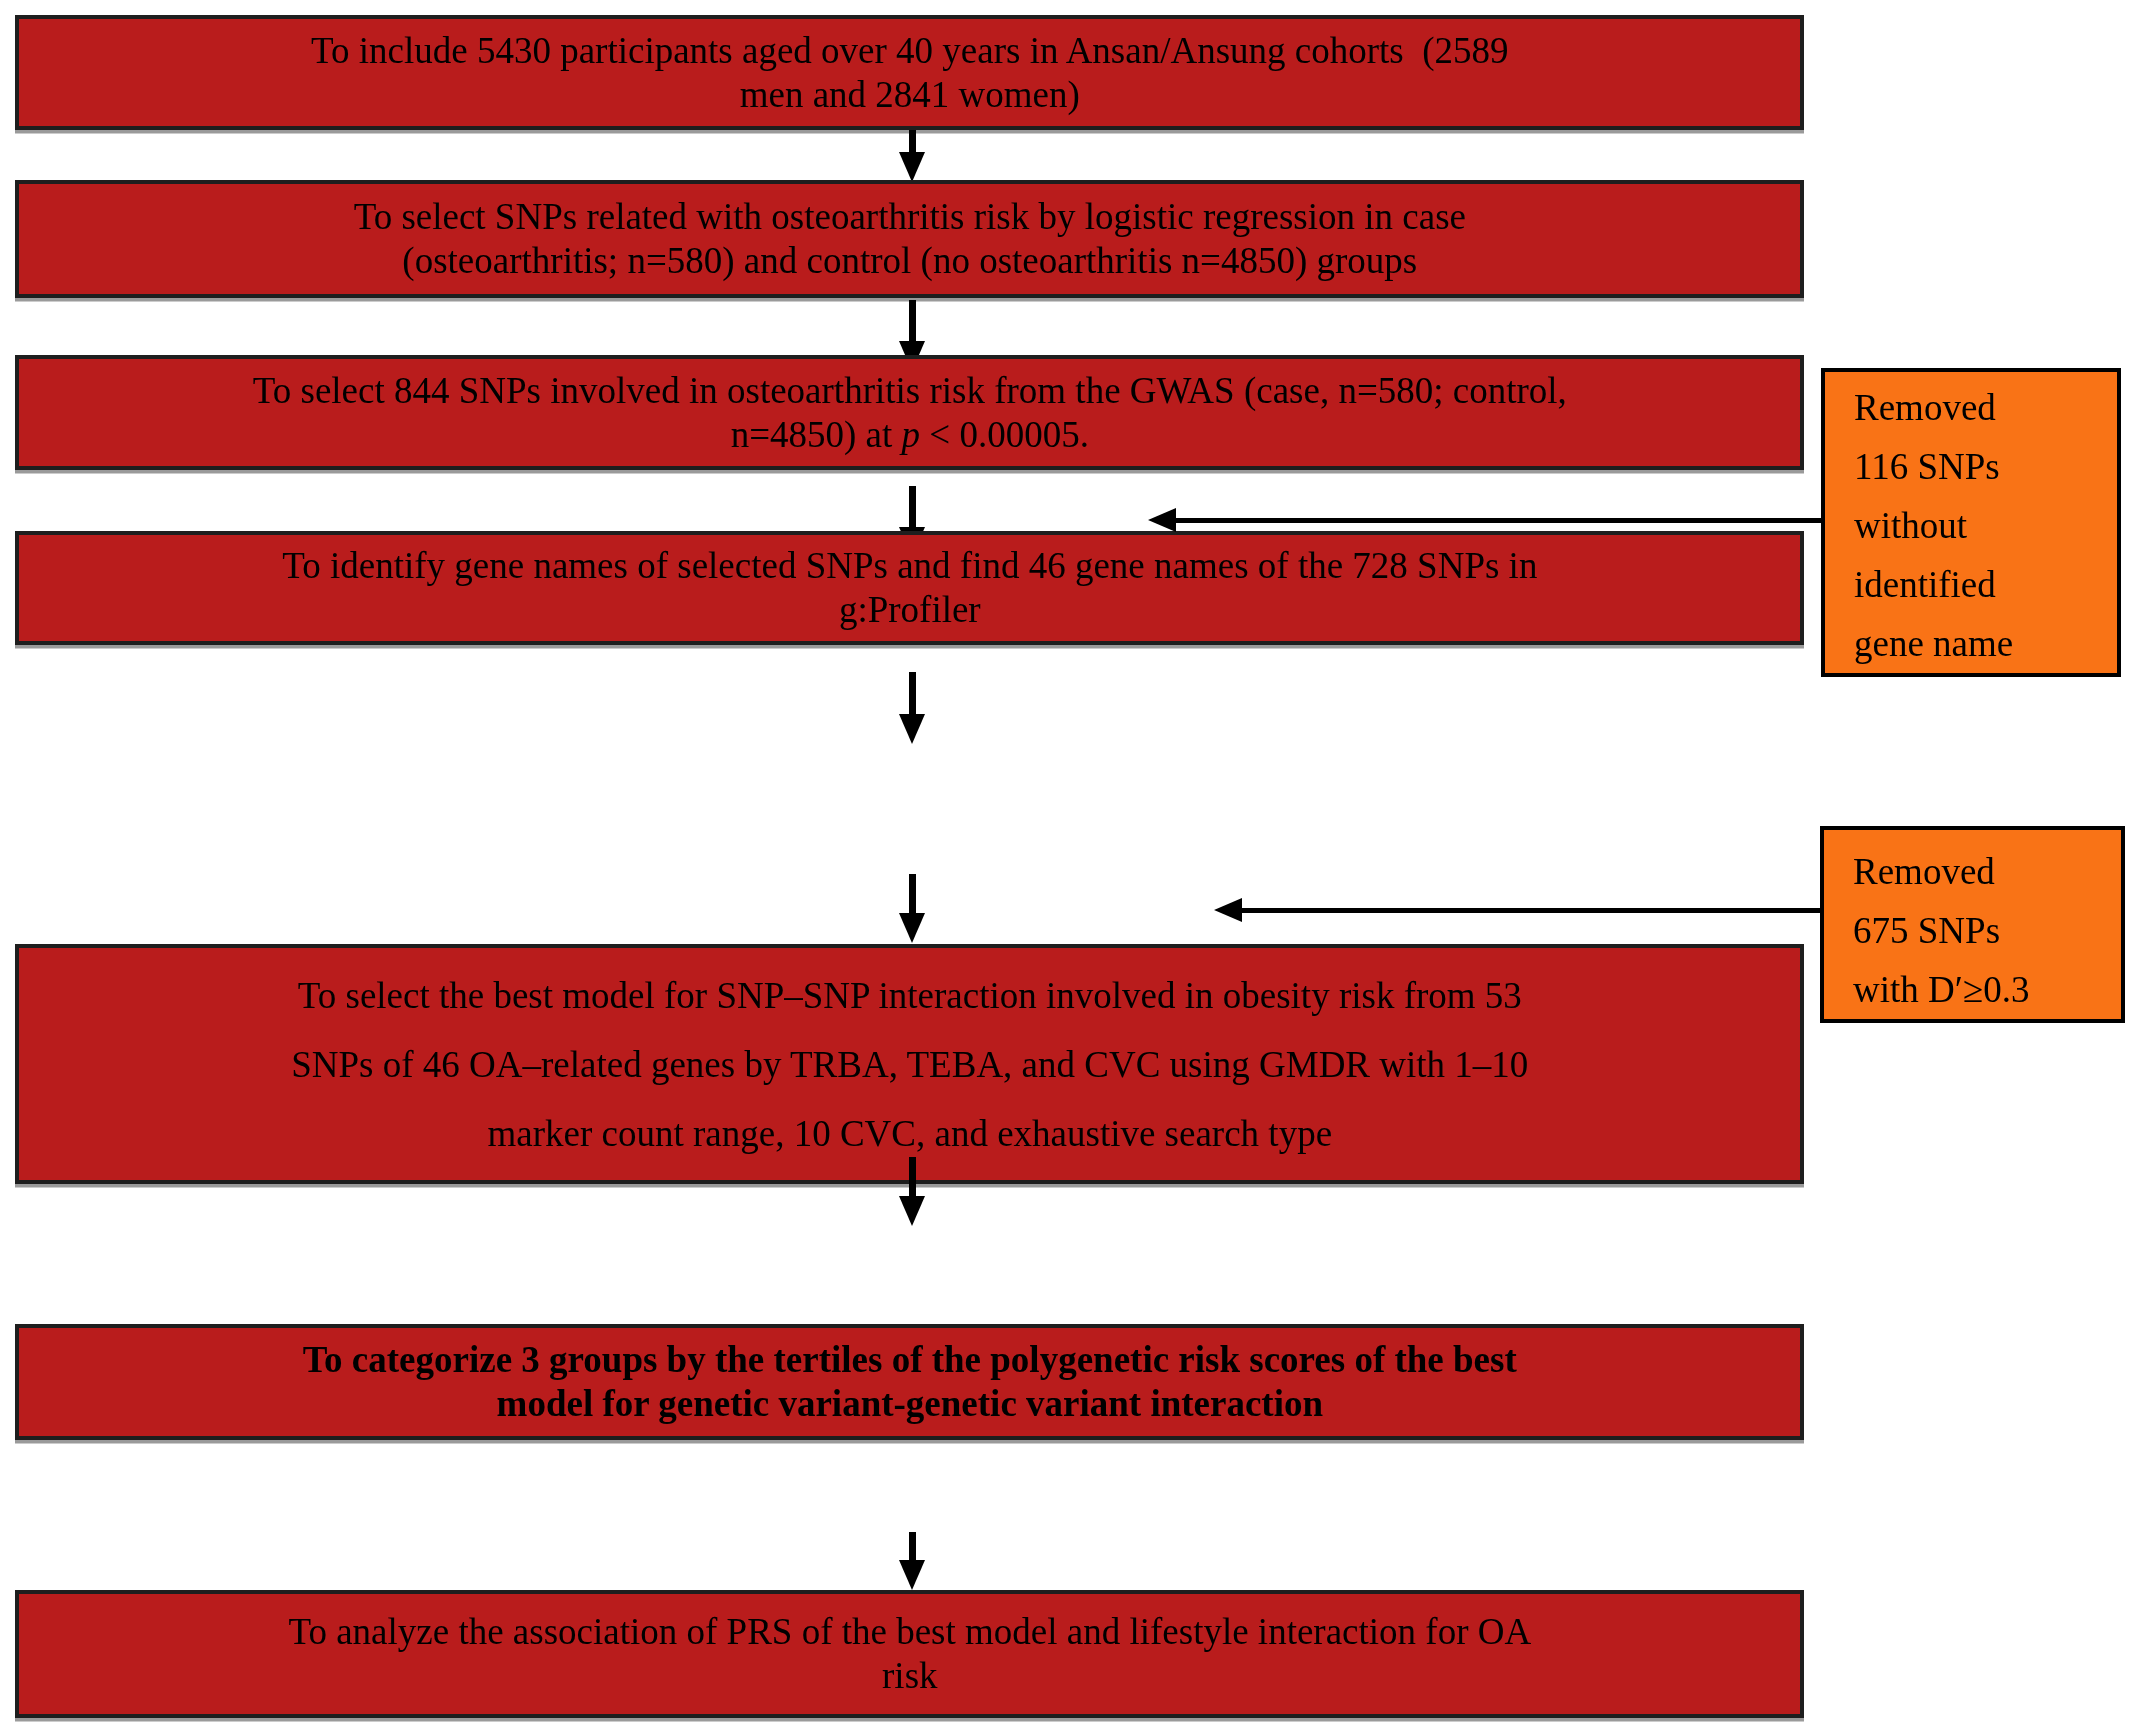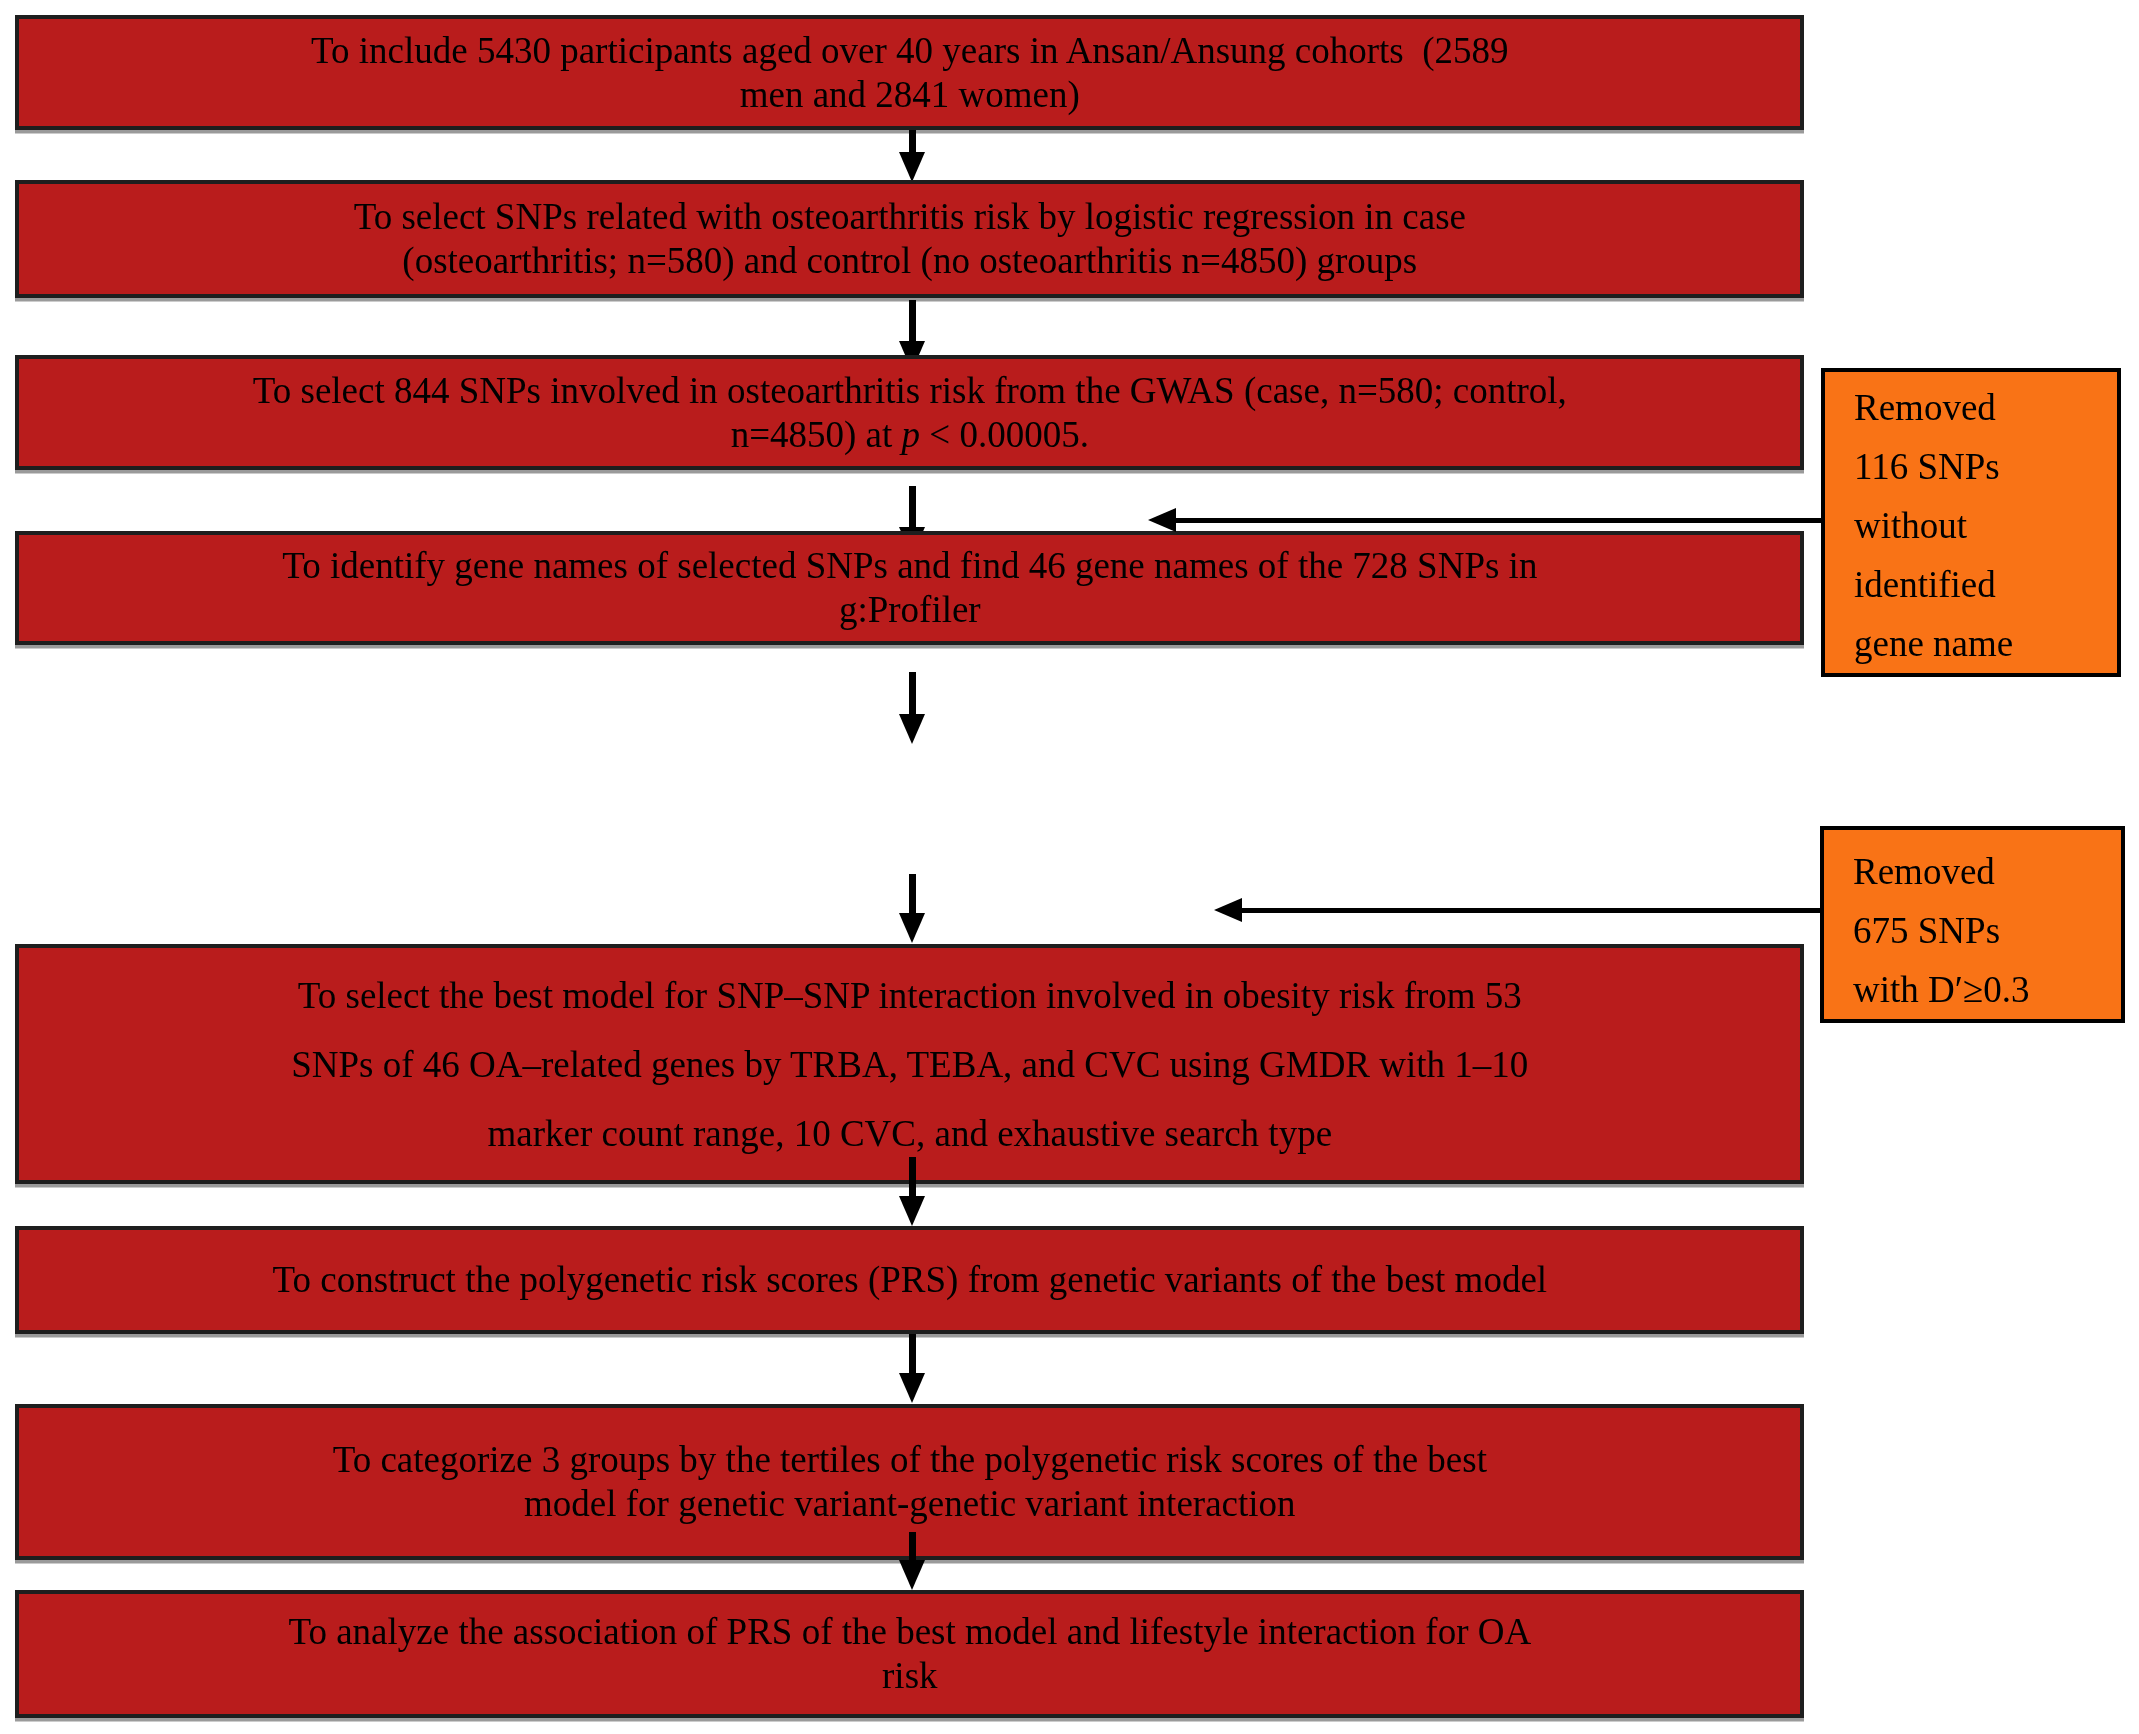--- a/index.html
+++ b/index.html
@@ -116,30 +116,27 @@
     <span class="box-text">To select the best model for SNP–SNP interaction involved in obesity risk from 53
 SNPs of 46 OA–related genes by TRBA, TEBA, and CVC using GMDR with 1–10
 marker count range, 10 CVC, and exhaustive search type</span>
   </div>
 
   <div class="varrow" style="top:1157px;height:69px;">
     <span class="stem"></span>
     <span class="head"></span>
   </div>
 
-  <div class="fbox" style="top:1226px;height:108px;">
-    <span class="box-text">To construct the polygenetic risk scores (PRS) from genetic variants of the best model</span>
-  </div>
 
   <div class="varrow" style="top:1334px;height:69px;">
     <span class="stem"></span>
     <span class="head"></span>
   </div>
 
-  <div class="fbox" style="top:1404px;height:156px;">
+  <div class="fbox" style="top:1324px;height:116px;font-weight:bold;">
     <span class="box-text">To categorize 3 groups by the tertiles of the polygenetic risk scores of the best
 model for genetic variant-genetic variant interaction</span>
   </div>
 
   <div class="varrow" style="top:1532px;height:58px;">
     <span class="stem"></span>
     <span class="head"></span>
   </div>
 
   <div class="fbox" style="top:1590px;height:128px;">

